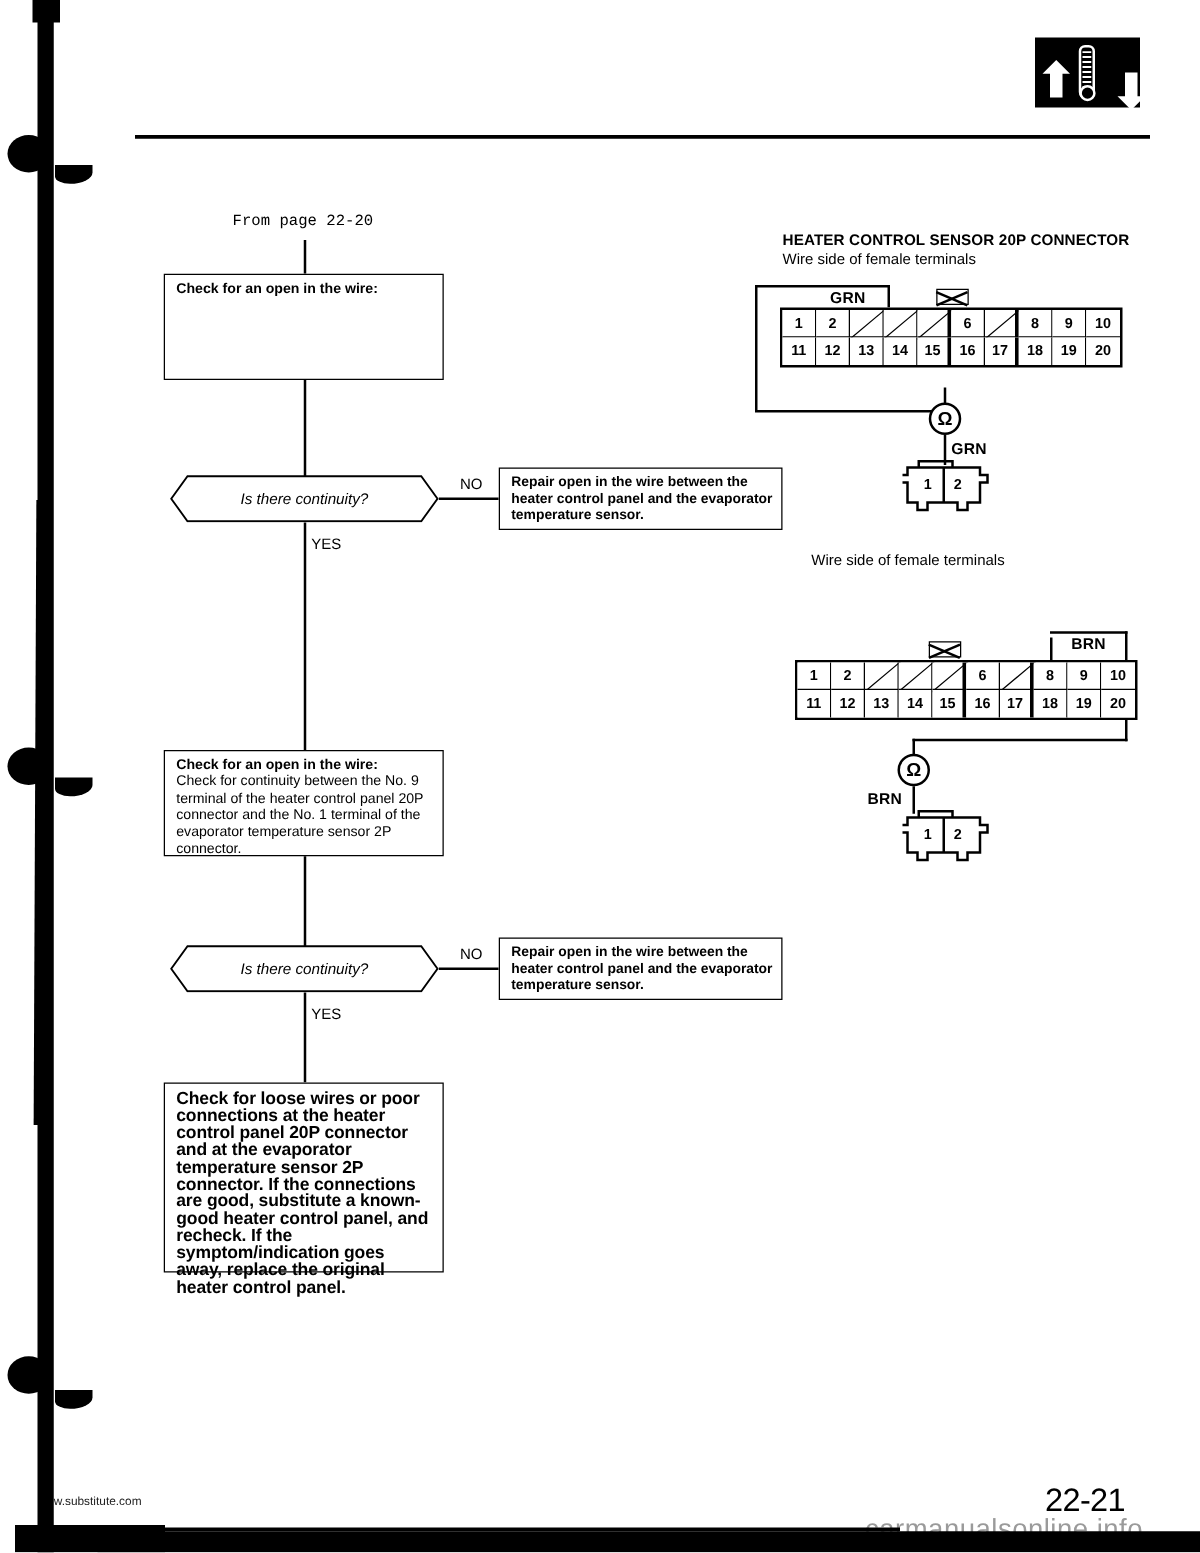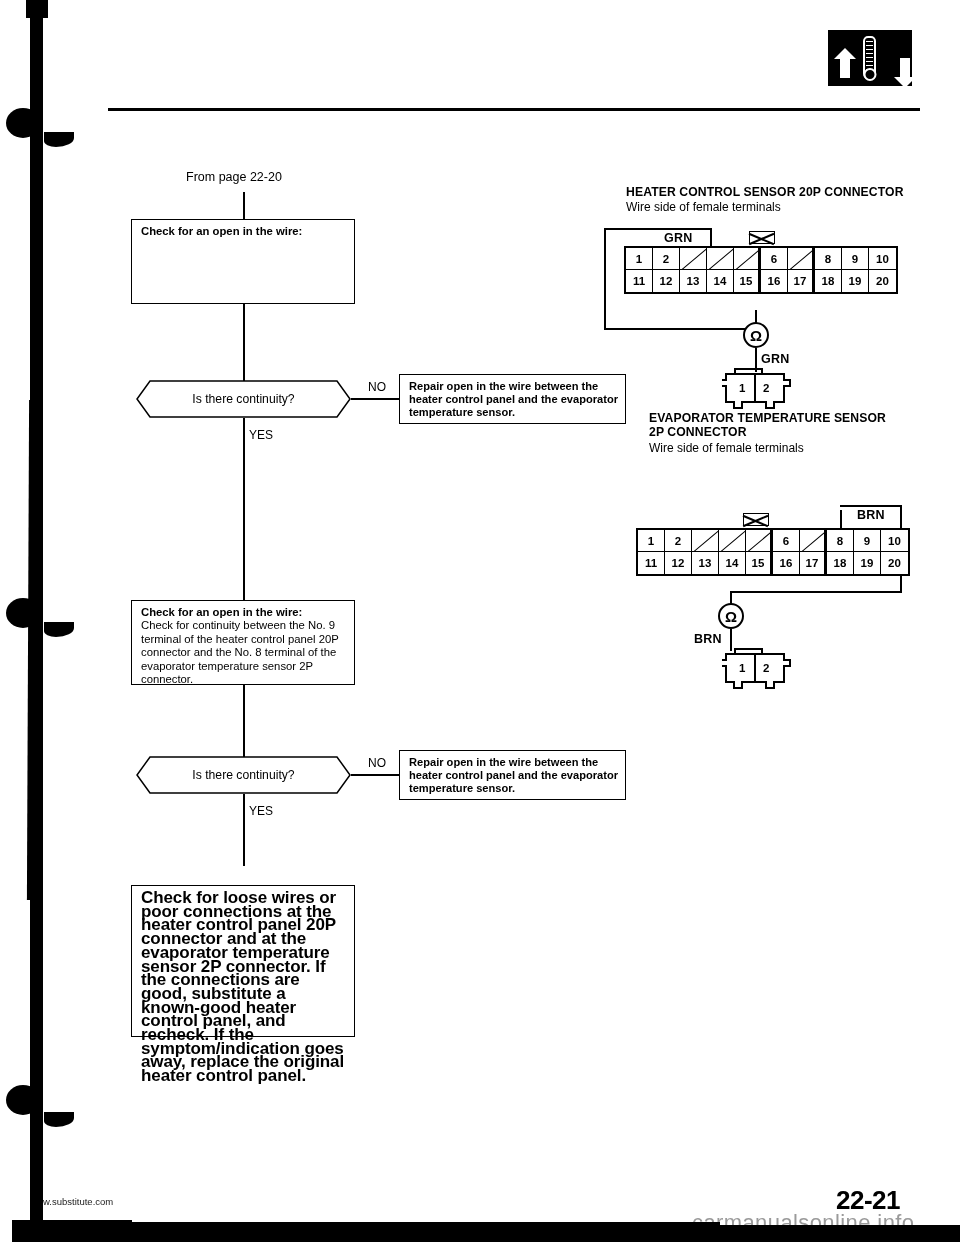--- a/index.html
+++ b/index.html
@@ -167,20 +167,21 @@
     font-weight: bold;
     font-size: 11.1px;
     line-height: 13.2px;
   }
   .connector-line {
     position: absolute;
     background: #000;
   }
   .diamond {
     position: absolute;
+    font-style: italic;
   }
   .diamond svg { display: block; }
   .diamond .dtext {
     position: absolute;
     left: 0; top: 0;
     width: 100%; height: 100%;
     display: flex;
     align-items: center;
     justify-content: center;
     font-size: 12.2px;
@@ -294,21 +295,21 @@
   .twop svg { display: block; }
   .twop .pin {
     position: absolute;
     font-size: 11.5px;
     font-weight: bold;
   }
 
   
   .page-no {
     position: absolute;
-    font-weight: bold;
+    font-weight: normal;
     font-size: 26px;
     letter-spacing: -0.5px;
   }
   .watermark-left {
     position: absolute;
     font-size: 9.5px;
     color: #222;
   }
   .watermark-right {
     position: absolute;
@@ -354,21 +355,21 @@
       <div class="thermo-ticks"></div>
       <div class="thermo-bulb"></div>
     </div>
     <div class="logo-arrow-down">
       <div class="arrow-down-shape"></div>
     </div>
   </div>
 
   <div class="hrule" style="left:108px;top:108px;width:812px;height:2.6px;"></div>
 
-  <div class="flow-label" style="left:186px;top:170px;">From page 22-20</div>
+  <div class="flow-label" style="left:186px;top:170px;font-family:Liberation Mono, monospace;">From page 22-20</div>
 
   <div class="connector-line" style="left:243px;top:192px;width:1.6px;height:27px;"></div>
 
   <div class="proc-box" style="left:131px;top:219px;width:224px;height:85px;">
     <div class="hd">Check for an open in the wire:</div>
   </div>
 
   <div class="connector-line" style="left:243px;top:304px;width:1.6px;height:85px;"></div>
 
   <div class="diamond" style="left:136px;top:380px;width:215px;height:38px;">
@@ -383,21 +384,21 @@
   <div class="flow-label" style="left:249px;top:428px;font-size:12px;">YES</div>
 
   <div class="proc-box bold-body" style="left:399px;top:374px;width:227px;height:50px;">
     <div>Repair open in the wire between the heater control panel and the evaporator temperature sensor.</div>
   </div>
 
   <div class="connector-line" style="left:243px;top:418px;width:1.6px;height:182px;"></div>
 
   <div class="proc-box" style="left:131px;top:600px;width:224px;height:85px;">
     <div class="hd">Check for an open in the wire:</div>
-    <div>Check for continuity between the No. 9 terminal of the heater control panel 20P connector and the No. 8 terminal of the evaporator temperature sensor 2P connector.</div>
+    <div>Check for continuity between the No. 9 terminal of the heater control panel 20P connector and the No. 1 terminal of the evaporator temperature sensor 2P connector.</div>
   </div>
 
   <div class="connector-line" style="left:243px;top:685px;width:1.6px;height:80px;"></div>
 
   <div class="diamond" style="left:136px;top:756px;width:215px;height:38px;">
     <svg width="215" height="38" viewBox="0 0 215 38">
       <polygon points="14,1 201,1 214,19 201,37 14,37 1,19" fill="#ffffff" stroke="#000000" stroke-width="1.5"></polygon>
     </svg>
     <div class="dtext">Is there continuity?</div>
   </div>
@@ -405,21 +406,21 @@
   <div class="connector-line" style="left:351px;top:774px;width:48px;height:1.6px;"></div>
   <div class="flow-label" style="left:368px;top:756px;font-size:12px;">NO</div>
   <div class="flow-label" style="left:249px;top:804px;font-size:12px;">YES</div>
 
   <div class="proc-box bold-body" style="left:399px;top:750px;width:227px;height:50px;">
     <div>Repair open in the wire between the heater control panel and the evaporator temperature sensor.</div>
   </div>
 
   <div class="connector-line" style="left:243px;top:794px;width:1.6px;height:72px;"></div>
 
-  <div class="proc-box allbold" style="left:131px;top:866px;width:224px;height:152px;font-size:17px;line-height:13.7px;margin-top:19px;">
+  <div class="proc-box allbold" style="left:131px;top:866px;width:224px;height:152px;font-size:14px;line-height:13.7px;">
     <div>Check for loose wires or poor connections at the heater control panel 20P connector and at the evaporator temperature sensor 2P connector. If the connections are good, substitute a known-good heater control panel, and recheck. If the symptom/indication goes away, replace the original heater control panel.</div>
   </div>
 
   <div class="conn-title" style="left:626px;top:185px;">HEATER CONTROL SENSOR 20P CONNECTOR</div>
   <div class="conn-sub" style="left:626px;top:200px;">Wire side of female terminals</div>
 
   <div class="wire" style="left:604px;top:228px;width:1.8px;height:100px;"></div>
   <div class="wire" style="left:604px;top:228px;width:108px;height:1.8px;"></div>
   <div class="wire" style="left:710px;top:228px;width:1.8px;height:18px;"></div>
   <div class="wire" style="left:604px;top:328px;width:153px;height:1.8px;"></div>
@@ -499,22 +500,20 @@
       <g fill="none" stroke="#000" stroke-width="2">
         <path d="M13 6 L13 1 L40 1 L40 6"></path>
         <path d="M4 12 L4 6 L62 6 L62 12 L68 12 L68 18 L62 18 L62 34 L52 34 L52 40 L44 40 L44 34 L20 34 L20 40 L12 40 L12 34 L4 34 L4 18 L-2 18 L-2 12 Z"></path>
         <path d="M33 6 L33 34"></path>
       </g>
     </svg>
     <div class="pin" style="left:17px;top:14px;">1</div>
     <div class="pin" style="left:41px;top:14px;">2</div>
   </div>
 
-  <div class="conn-title" style="left:649px;top:411px;">EVAPORATOR TEMPERATURE SENSOR
-2P CONNECTOR</div>
   <div class="conn-sub" style="left:649px;top:441px;">Wire side of female terminals</div>
 
   <div class="wire" style="left:840px;top:510px;width:1.8px;height:18px;"></div>
   <div class="wire" style="left:840px;top:505px;width:62px;height:1.8px;"></div>
   <div class="wire" style="left:900px;top:505px;width:1.8px;height:88px;"></div>
   <div class="wire" style="left:730px;top:591px;width:172px;height:1.8px;"></div>
   <div class="wire" style="left:730px;top:591px;width:1.8px;height:15px;"></div>
 
   <div class="wire-label" style="left:856px;top:508px;">BRN</div>
 

